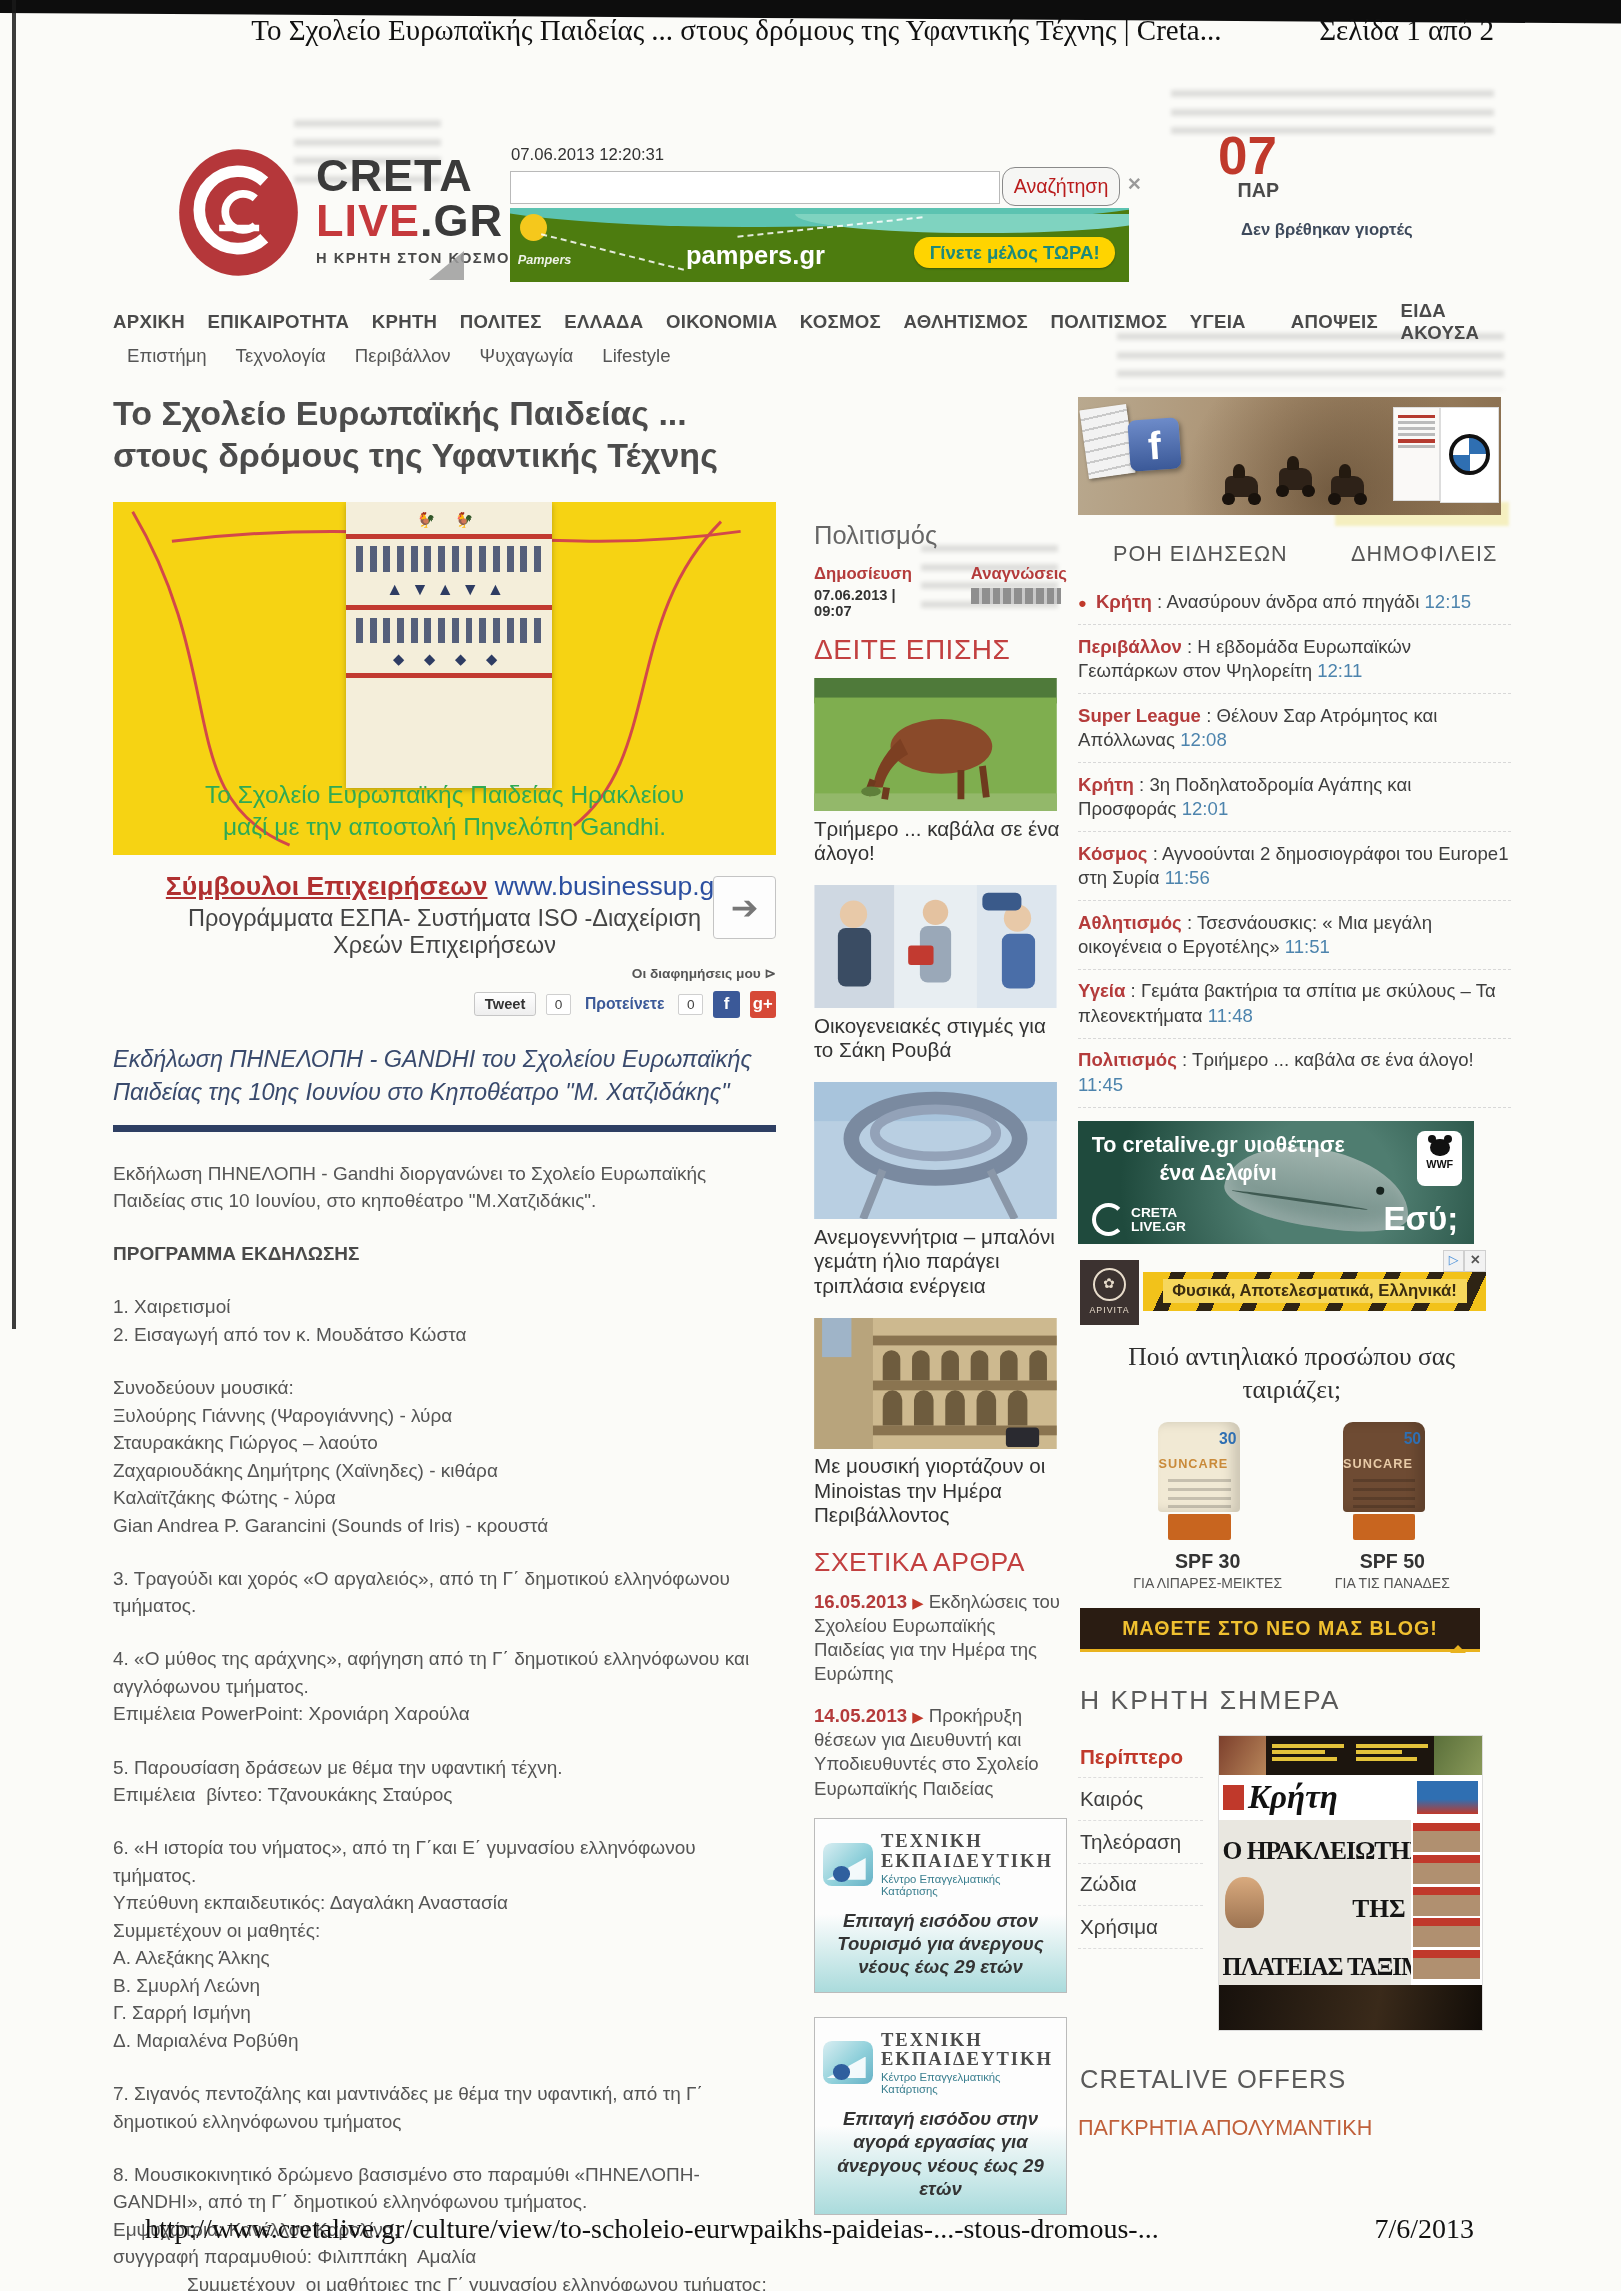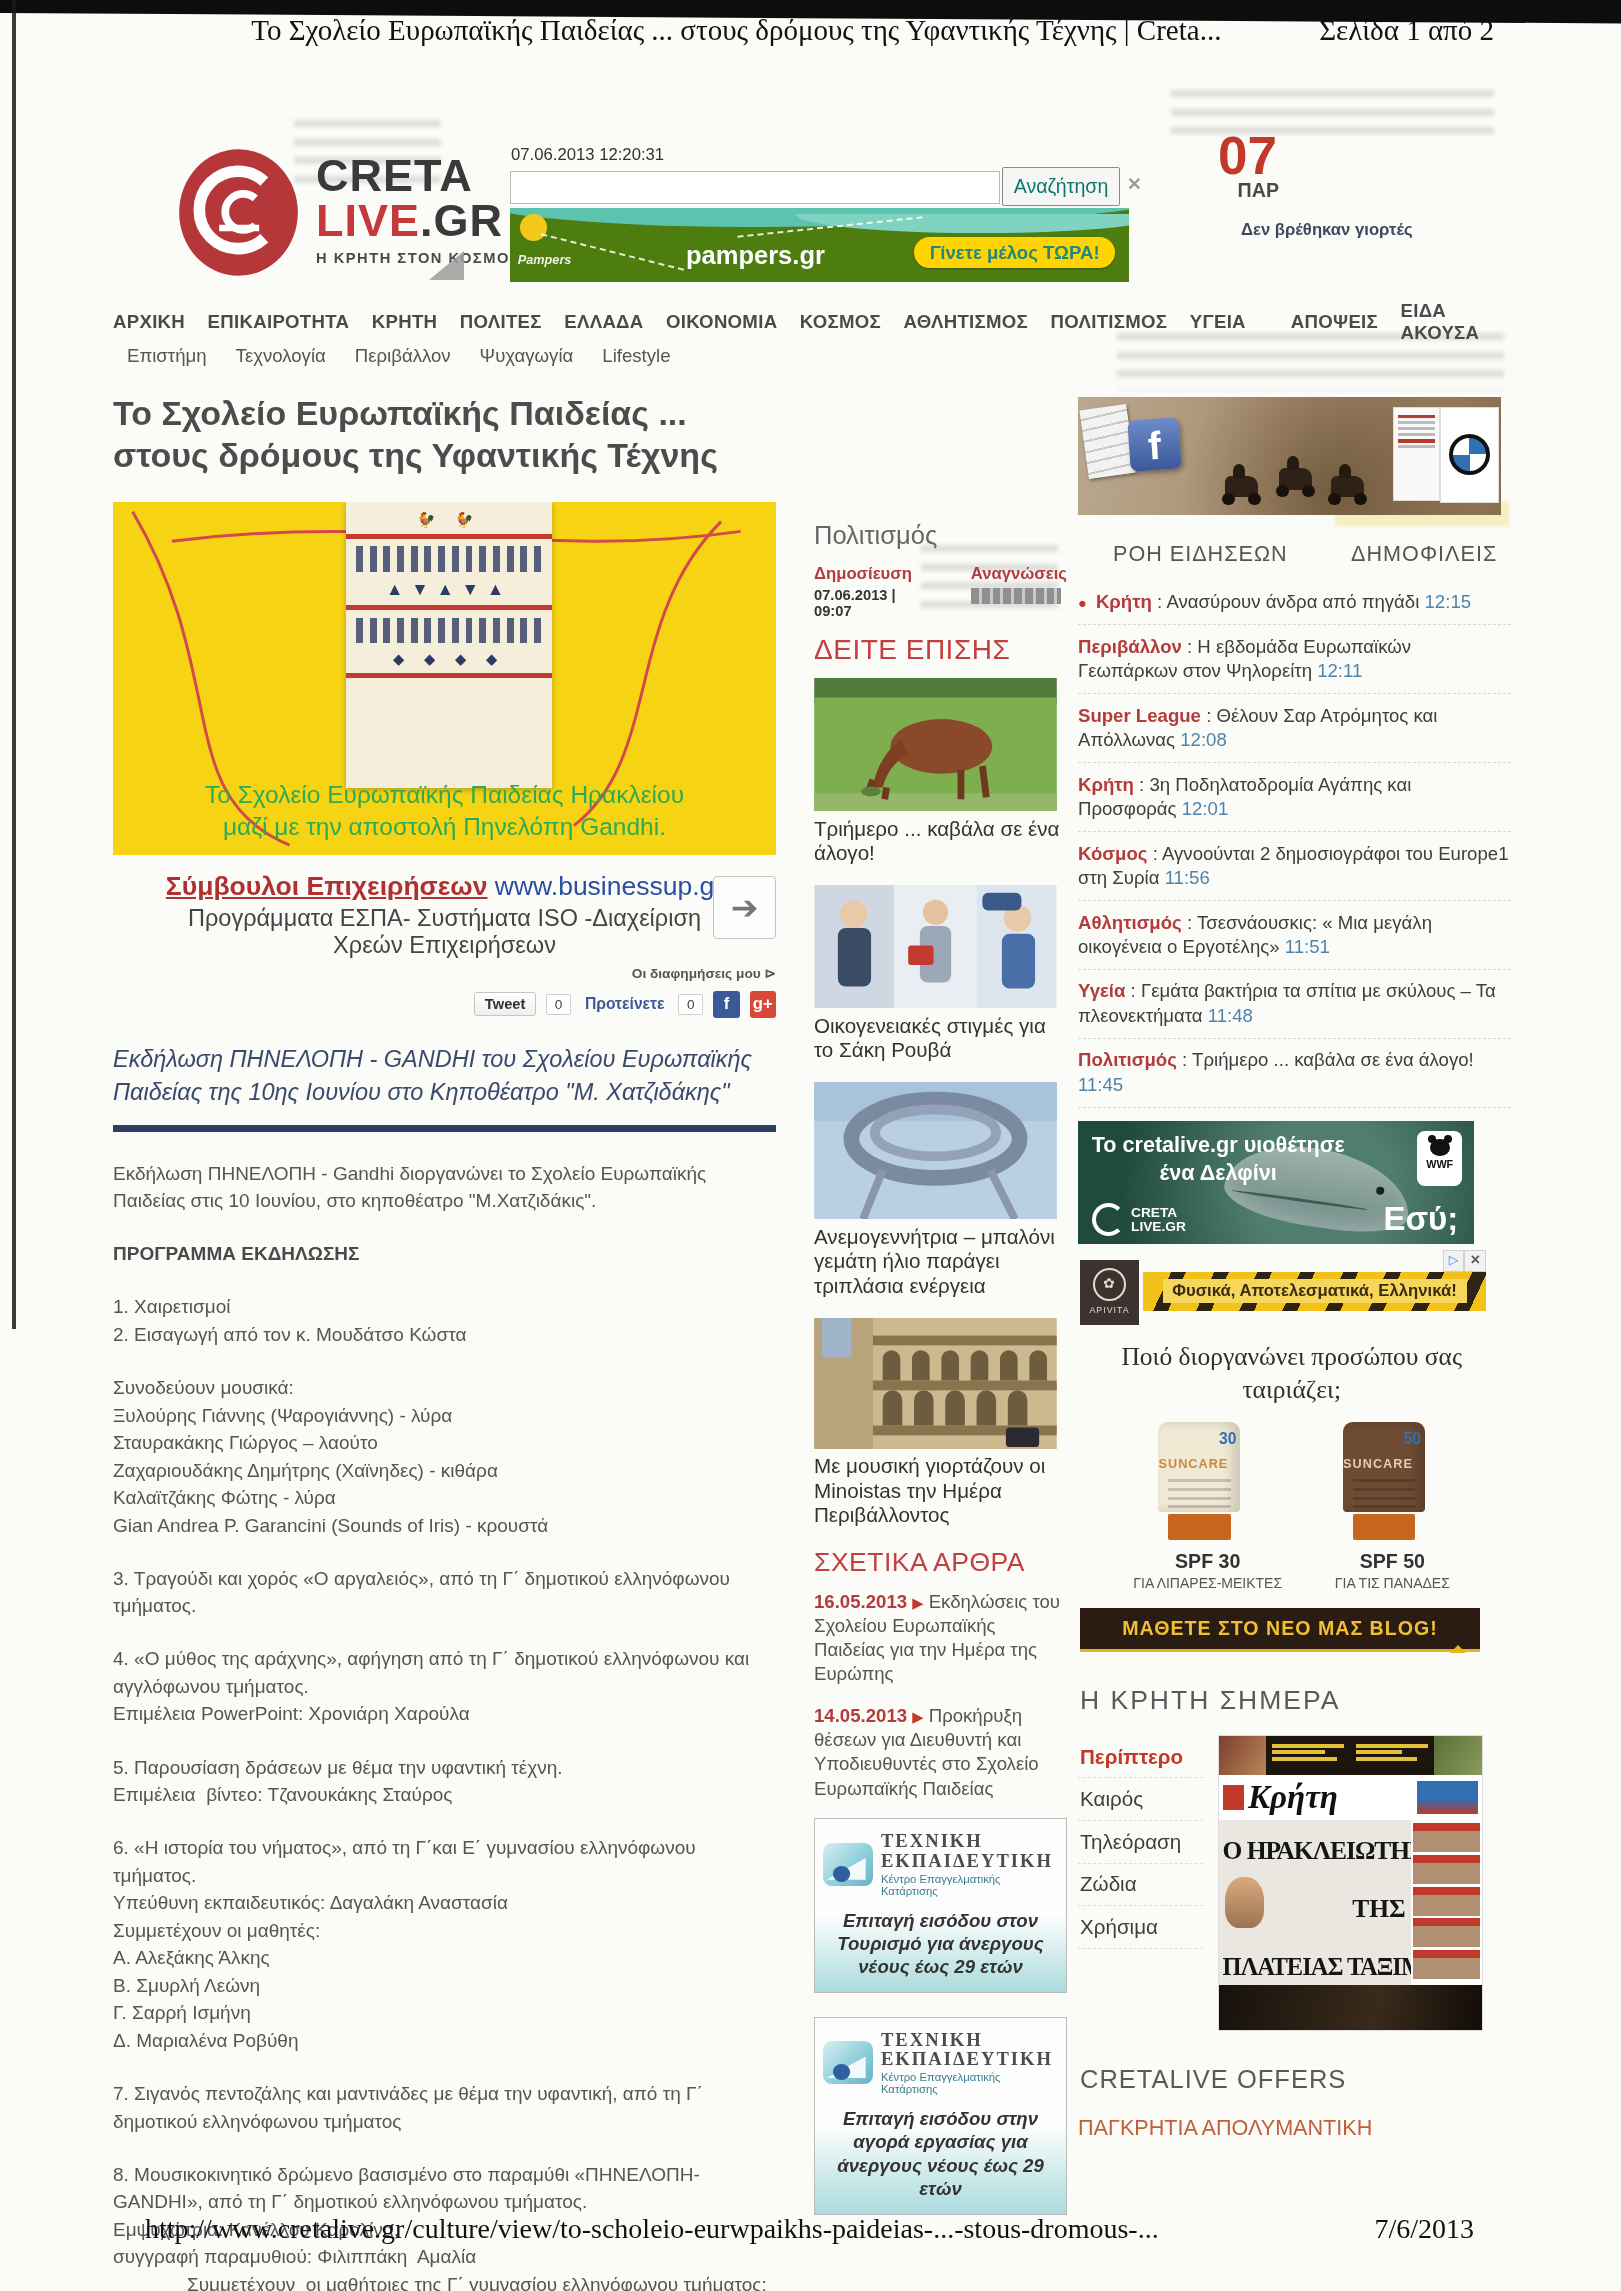--- a/index.html
+++ b/index.html
@@ -23,22 +23,22 @@
   .emblem{position:absolute;left:174px;top:145px;width:129px;height:135px;}
   .logo-text{position:absolute;left:316px;top:153px;line-height:1;}
   .logo-text .l1{font-size:45px;font-weight:800;color:#3a3a3a;letter-spacing:1px;}
   .logo-text .l2{font-size:45px;font-weight:800;color:#3a3a3a;letter-spacing:1px;}
   .logo-text .l2 .red{color:#c5393c;}
   .logo-text .tag{font-size:14.7px;color:#4a4a4a;letter-spacing:1.5px;margin-top:7.8px;font-weight:600;}
   .logo-fold{position:absolute;left:429px;top:251px;width:35px;height:29px;background:#9c9c9c;
              clip-path:polygon(100% 0,100% 100%,0 100%);opacity:.85;}
   .timestamp{position:absolute;left:511px;top:145px;font-size:16.7px;color:#333;}
   .search-box{position:absolute;left:510px;top:171px;width:488px;height:31px;background:#fff;border:1px solid #b9b9b9;}
-  .search-btn{position:absolute;left:1002px;top:167px;width:116px;height:37px;border:1px solid #8a8a8a;border-radius:2px;
-      background:#f6f6f4;font-size:19.6px;color:#0f766e;display:flex;align-items:center;justify-content:center;}
+  .search-btn{position:absolute;left:1002px;top:167px;width:116px;height:37px;border:1px solid #8a8a8a;border-radius:13px;
+      background:#f6f6f4;font-size:19.6px;color:#b91c1c;display:flex;align-items:center;justify-content:center;}
   .search-close{position:absolute;left:1127px;top:174px;font-size:17.6px;color:#9a9a9a;font-weight:700;}
   .pampers{position:absolute;left:510px;top:208px;width:619px;height:74px;background:#4d7c0f;overflow:hidden;}
   .pampers .wave{position:absolute;left:-10%;top:-15.7px;width:120%;height:35px;background:#5cc3b1;
       border-radius:0 0 60% 40%/0 0 100% 100%;}
   .pampers .wave2{position:absolute;right:-6%;top:5.9px;width:60%;height:19.6px;background:#7fd3c0;
       border-radius:0 0 50% 50%/0 0 100% 100%;}
   .pampers .sun{position:absolute;left:9.8px;top:5.9px;width:27.4px;height:27.4px;border-radius:50%;background:#f5c81c;}
   .pampers .dash{position:absolute;border-top:2px dashed rgba(255,255,255,.85);}
   .pampers .site{position:absolute;left:176px;top:33px;color:#fff;font-size:25.5px;font-weight:700;}
   .pampers .cta{position:absolute;right:13.7px;top:29px;height:31px;padding:0 15.7px;background:#ffd400;border-radius:15.7px;
@@ -585,21 +585,21 @@
         <div class="ring">✿</div>
         <div>APIVITA</div>
       </div>
       <div class="adch" style="right:0px;top:-7.8px;">
         <span class="tri">▷</span>
         <span class="x">✕</span>
       </div>
       <div class="stripe">
         <span class="stxt">Φυσικά, Αποτελεσματικά, Ελληνικά!</span>
       </div>
-      <div class="question">Ποιό διοργανώνει προσώπου σας ταιριάζει;</div>
+      <div class="question">Ποιό αντιηλιακό προσώπου σας ταιριάζει;</div>
       <div class="tubes">
         <div class="tube light">
           <div class="bodyx"></div>
           <div class="spfn">30</div>
           <div class="sun">SUNCARE</div>
           <div class="lines"></div>
           <div class="cap"></div>
         </div>
         <div class="tube dark">
           <div class="bodyx"></div>

